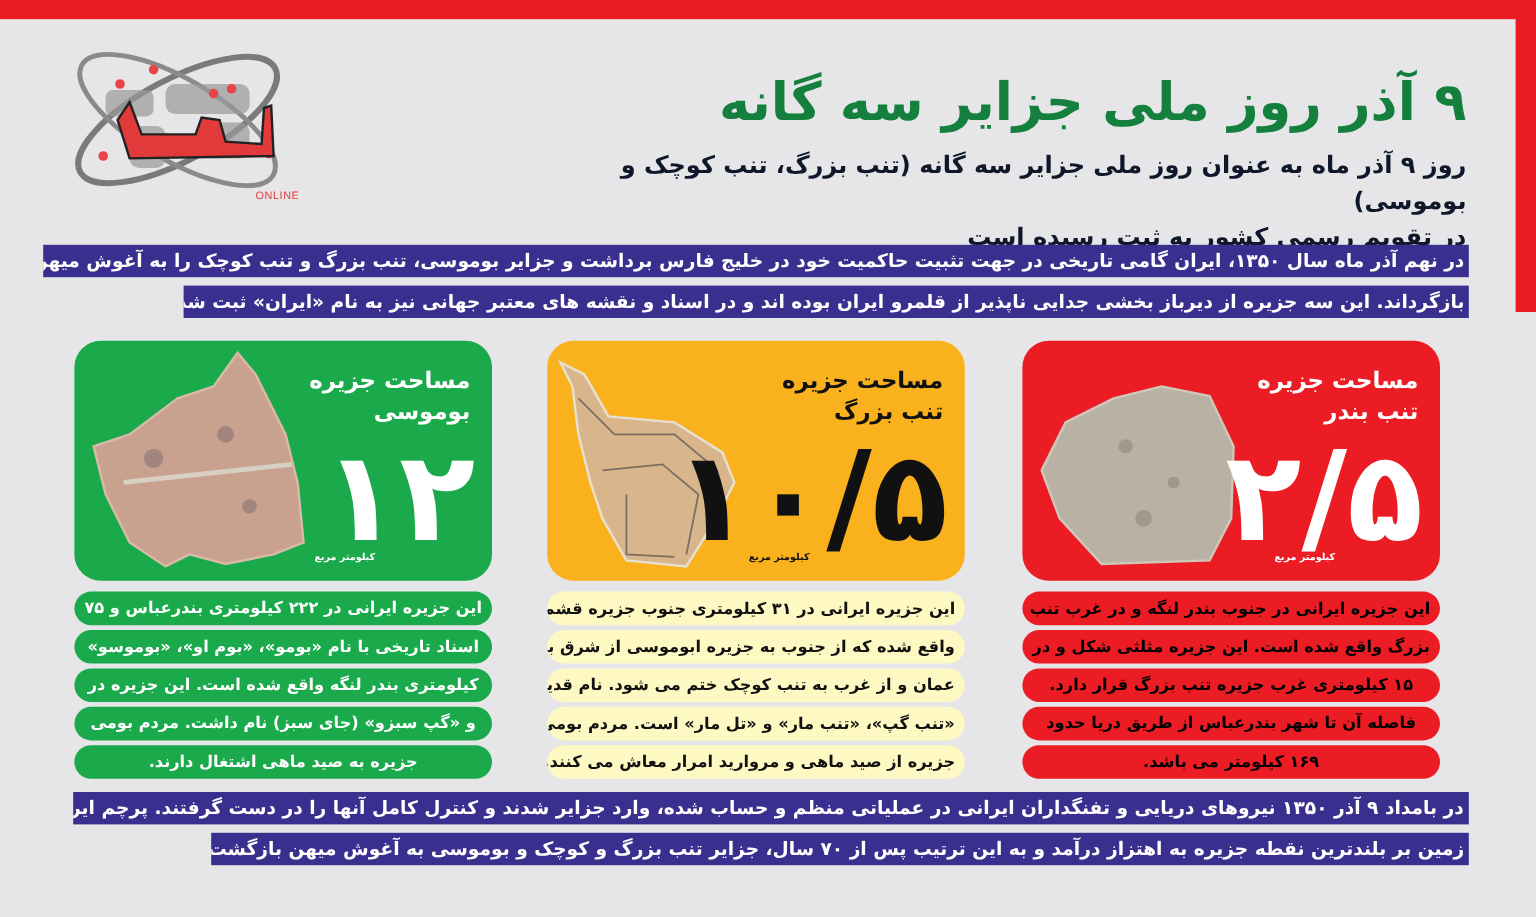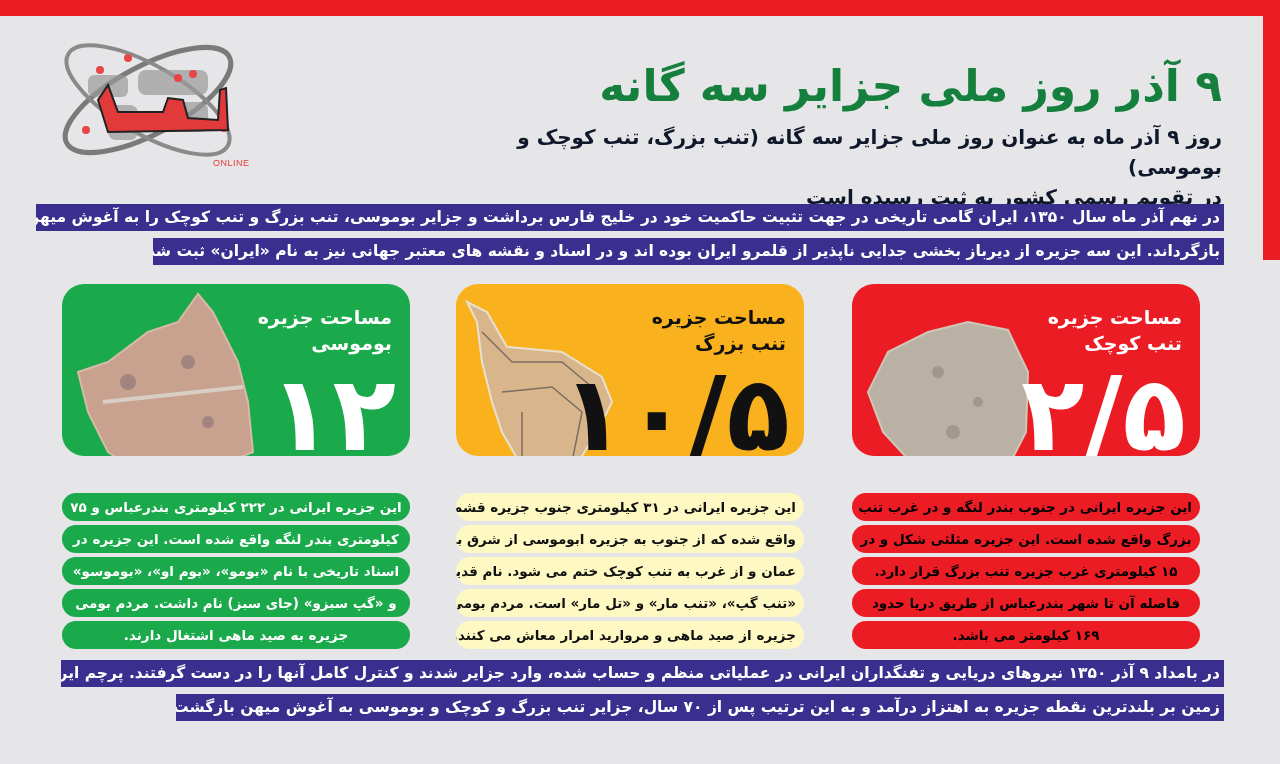--- a/index.html
+++ b/index.html
@@ -37,21 +37,21 @@
     position: absolute; right: 56px;
     background: #3a2f8f; color: #fff;
     font-size: 15.5px; font-weight: bold;
     height: 27px; line-height: 27px;
     padding: 0 4px; white-space: nowrap; text-align: right;
     overflow: hidden;
   }
 
   
   .card {
-    position: absolute; top: 284px; width: 348px; height: 172px;
+    position: absolute; top: 284px; width: 348px; height: 200px;
     border-radius: 22px; overflow: hidden;
   }
   .card.red { left: 852px; background: #ec1c24; }
   .card.yellow { left: 456px; background: #f9b21d; }
   .card.green { left: 62px; background: #1aaa4b; }
   .card .map { position: absolute; left: 6px; top: 8px; width: 200px; height: 190px; }
   .card .label {
     position: absolute; right: 18px; top: 20px; width: 160px;
     font-size: 19px; font-weight: bold; line-height: 26px; text-align: right;
   }
@@ -124,21 +124,21 @@
   <svg class="map" viewBox="0 0 200 190">
     <path d="M30 60 L70 40 L110 30 L150 38 L170 80 L168 140 L150 175 L60 178 L25 140 L10 100 Z" fill="#b9b2a4" stroke="#cfc8b8" stroke-width="2"></path>
     <g fill="#8f887b" opacity="0.6">
         <circle cx="80" cy="80" r="6"></circle>
         <circle cx="120" cy="110" r="5"></circle>
         <circle cx="95" cy="140" r="7"></circle>
       </g>
   </svg>
   <div class="label">
     <div>مساحت جزیره</div>
-    <div>تنب کوچک</div>
+    <div>تنب بندر</div>
   </div>
   <div class="big">۲/۵</div>
   <div class="unit">کیلومتر مربع</div>
 </div>
 
 <div class="card yellow">
   <svg class="map" viewBox="0 0 200 190">
     <path d="M5 10 L25 20 L45 55 L100 60 L140 85 L150 110 L135 140 L110 180 L60 175 L40 140 L30 110 L20 70 L15 30 Z" fill="#d8b58a" stroke="#e8e0d0" stroke-width="2"></path>
     <g fill="none" stroke="#7a6e62" stroke-width="1.5">
       <path d="M20 40 L50 70 L100 70 L130 95"></path>
@@ -183,20 +183,20 @@
 <div class="pills yellow">
   <div class="pill">این جزیره ایرانی در ۳۱ کیلومتری جنوب جزیره قشم</div>
   <div class="pill">واقع شده که از جنوب به جزیره ابوموسی از شرق به</div>
   <div class="pill">عمان و از غرب به تنب کوچک ختم می شود. نام قدیم آن</div>
   <div class="pill">«تنب گپ»، «تنب مار» و «تل مار» است. مردم بومی</div>
   <div class="pill">جزیره از صید ماهی و مروارید امرار معاش می کنند.</div>
 </div>
 
 <div class="pills green">
   <div class="pill">این جزیره ایرانی در ۲۲۲ کیلومتری بندرعباس و ۷۵</div>
+  <div class="pill">اسناد تاریخی با نام «بومو»، «بوم او»، «بوموسو»</div>
   <div class="pill">کیلومتری بندر لنگه واقع شده است. این جزیره در</div>
-  <div class="pill">اسناد تاریخی با نام «بومو»، «بوم او»، «بوموسو»</div>
   <div class="pill">و «گپ سبزو» (جای سبز) نام داشت. مردم بومی</div>
   <div class="pill">جزیره به صید ماهی اشتغال دارند.</div>
 </div>
 
 <div class="band" style="top:660px; width:1163px;">در بامداد ۹ آذر ۱۳۵۰ نیروهای دریایی و تفنگداران ایرانی در عملیاتی منظم و حساب شده، وارد جزایر شدند و کنترل کامل آنها را در دست گرفتند. پرچم ایران</div>
 <div class="band" style="top:694px; width:1048px;">زمین بر بلندترین نقطه جزیره به اهتزاز درآمد و به این ترتیب پس از ۷۰ سال، جزایر تنب بزرگ و کوچک و بوموسی به آغوش میهن بازگشت.</div>
 
 </body></html>

